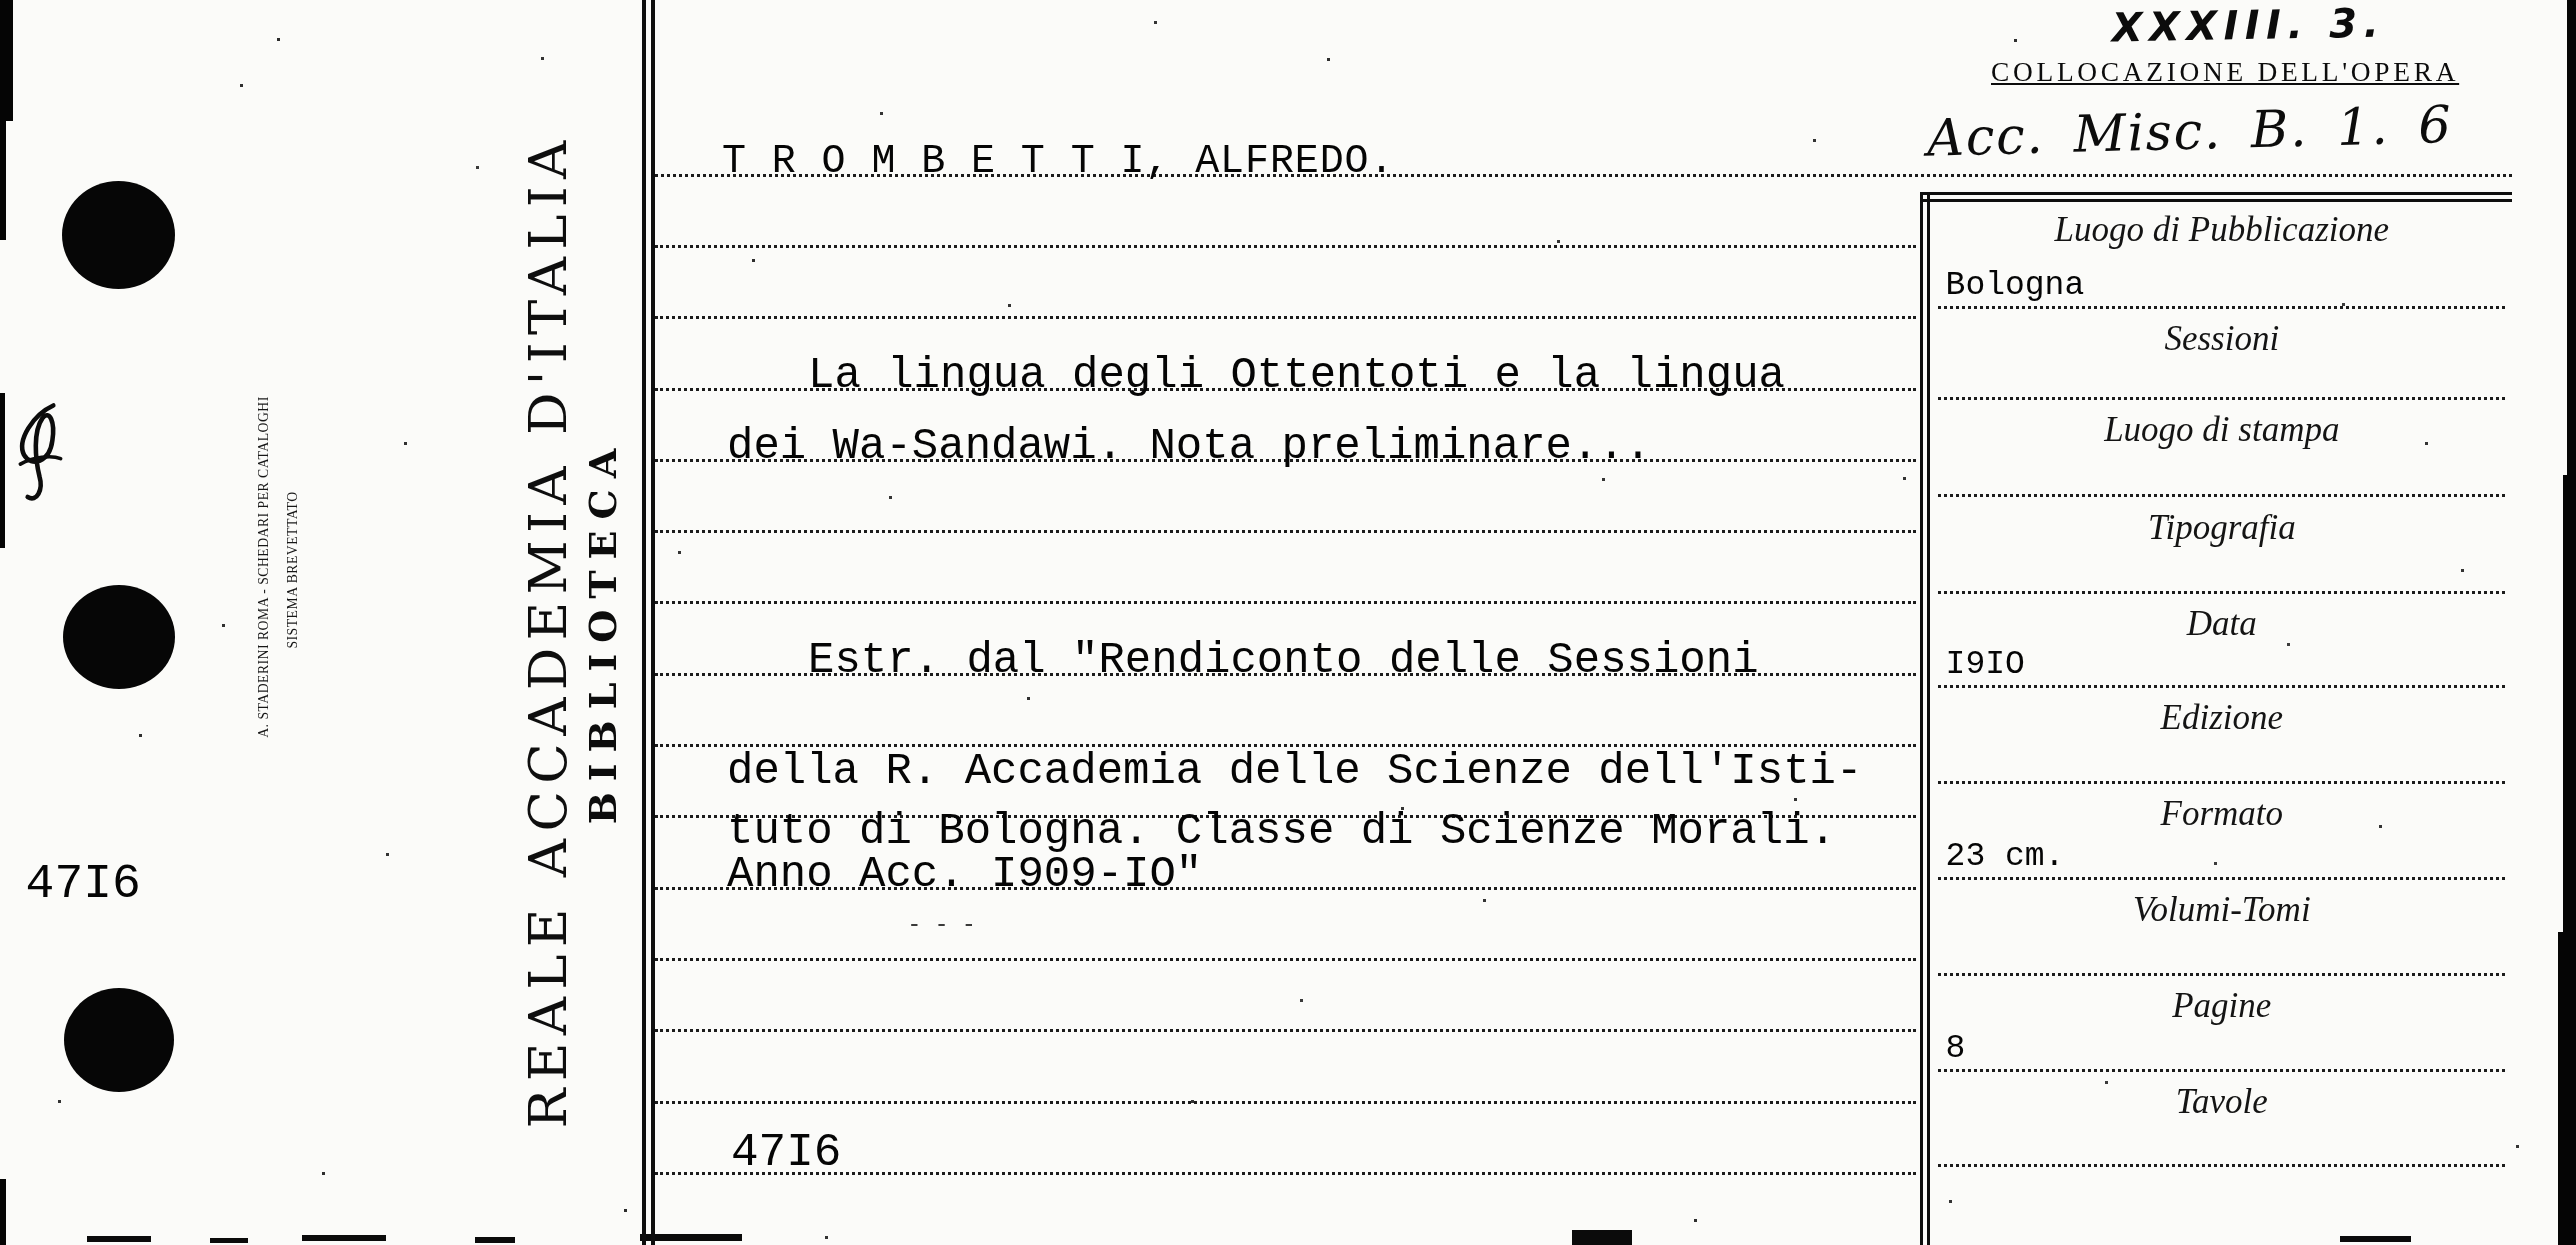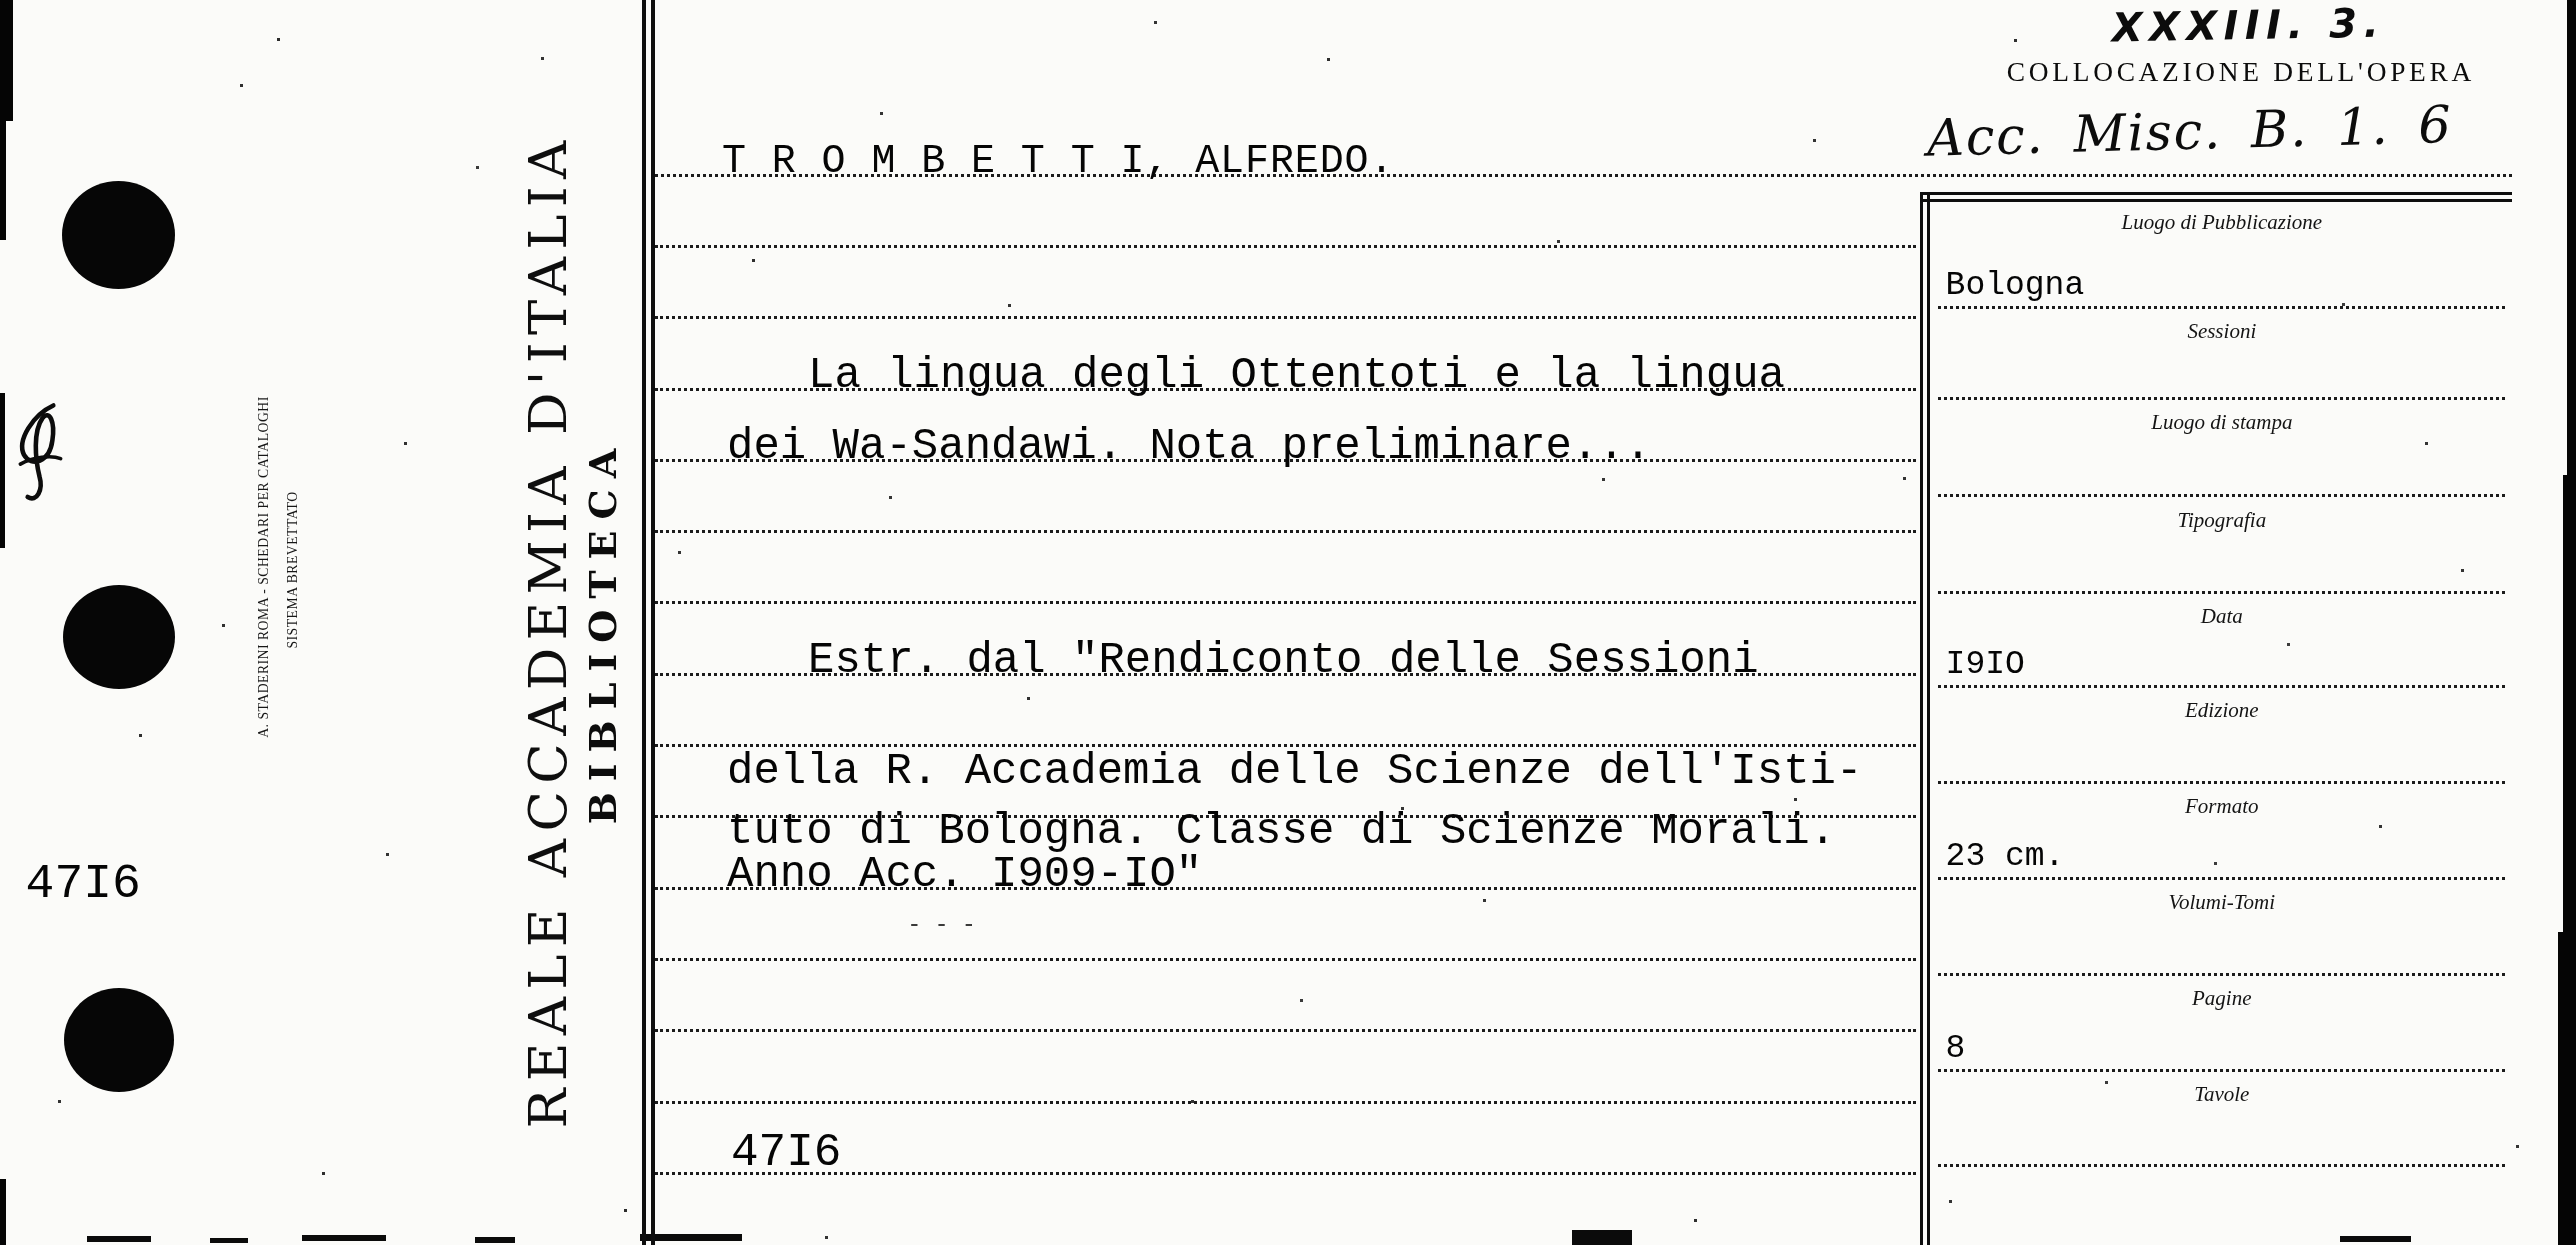--- a/index.html
+++ b/index.html
@@ -23,33 +23,33 @@
   
   .tw{position:absolute;font-family:"Liberation Mono", monospace;color:#050505;white-space:pre;}
   .tw-main{font-size:44px;}
   .tw-author{font-size:40px;letter-spacing:0.9px;}
   .tw-num{font-size:46px;}
   .tw-left-num{font-size:48px;}
   
   .classmark{position:absolute;left:2075px;top:1.8px;width:347px;text-align:center;
     font-family:"DejaVu Sans", sans-serif;font-weight:bold;font-style:italic;
     font-size:40px;letter-spacing:6.4px;transform:rotate(-1deg);}
-  .colloc-label{position:absolute;left:1991px;top:57px;width:484px;text-align:right;
-    font-family:"Liberation Serif", serif;font-size:27.4px;letter-spacing:3.7px;}
+  .colloc-label{position:absolute;left:1991px;top:57px;width:484px;text-align:left;
+    font-family:"Liberation Serif", serif;font-size:27.4px;letter-spacing:3.7px;text-decoration:underline;}
   .colloc-value{position:absolute;left:1927px;top:102px;width:512px;
     font-family:"DejaVu Serif", serif;font-style:italic;font-size:51px;
     letter-spacing:1.8px;word-spacing:11px;transform:rotate(-1.5deg);white-space:nowrap;}
   
   .panel{position:absolute;left:1920px;top:192px;width:594px;height:1053px;}
   .dbl-h{position:absolute;background:#0e0e0e;height:2.7px;}
   .dbl-v{position:absolute;background:#0e0e0e;width:2.7px;}
   .prow{position:absolute;left:18.3px;width:567px;border-bottom:3.7px dotted #1c1c1c;}
   .prow:last-of-type{}
   .plabel{position:absolute;top:5.5px;left:0;width:100%;text-align:center;
-    font-family:"Liberation Serif", serif;font-style:italic;font-size:21px;color:#141414;}
+    font-family:"Liberation Serif", serif;font-style:italic;font-size:35px;color:#141414;}
   .pvalue{position:absolute;left:7.3px;bottom:1.8px;
     font-family:"Liberation Mono", monospace;font-size:33px;color:#050505;white-space:pre;}
   
   .pencil{position:absolute;font-family:"DejaVu Sans", sans-serif;font-size:24px;color:#3a3a3a;letter-spacing:5.5px;}
   .speck1{position:absolute;width:2.7px;height:2.7px;background:transparent;left:0;top:0;
     box-shadow:277px 38px #2b2b2b,476px 166px #3a3a3a,880px 112px #333,1327px 58px #2e2e2e,
     1813px 139px #333,2342px 303px #3c3c3c,678px 551px #333,1027px 697px #2f2f2f,
     1483px 899px #343434,1903px 477px #333,322px 1172px #2d2d2d,1191px 1100px #343434,
     2105px 1081px #3b3b3b,2379px 825px #333,139px 734px #2f2f2f,386px 853px #333,
     624px 1209px #2b2b2b,825px 1236px #333,1602px 478px #343434,2287px 643px #3c3c3c,

